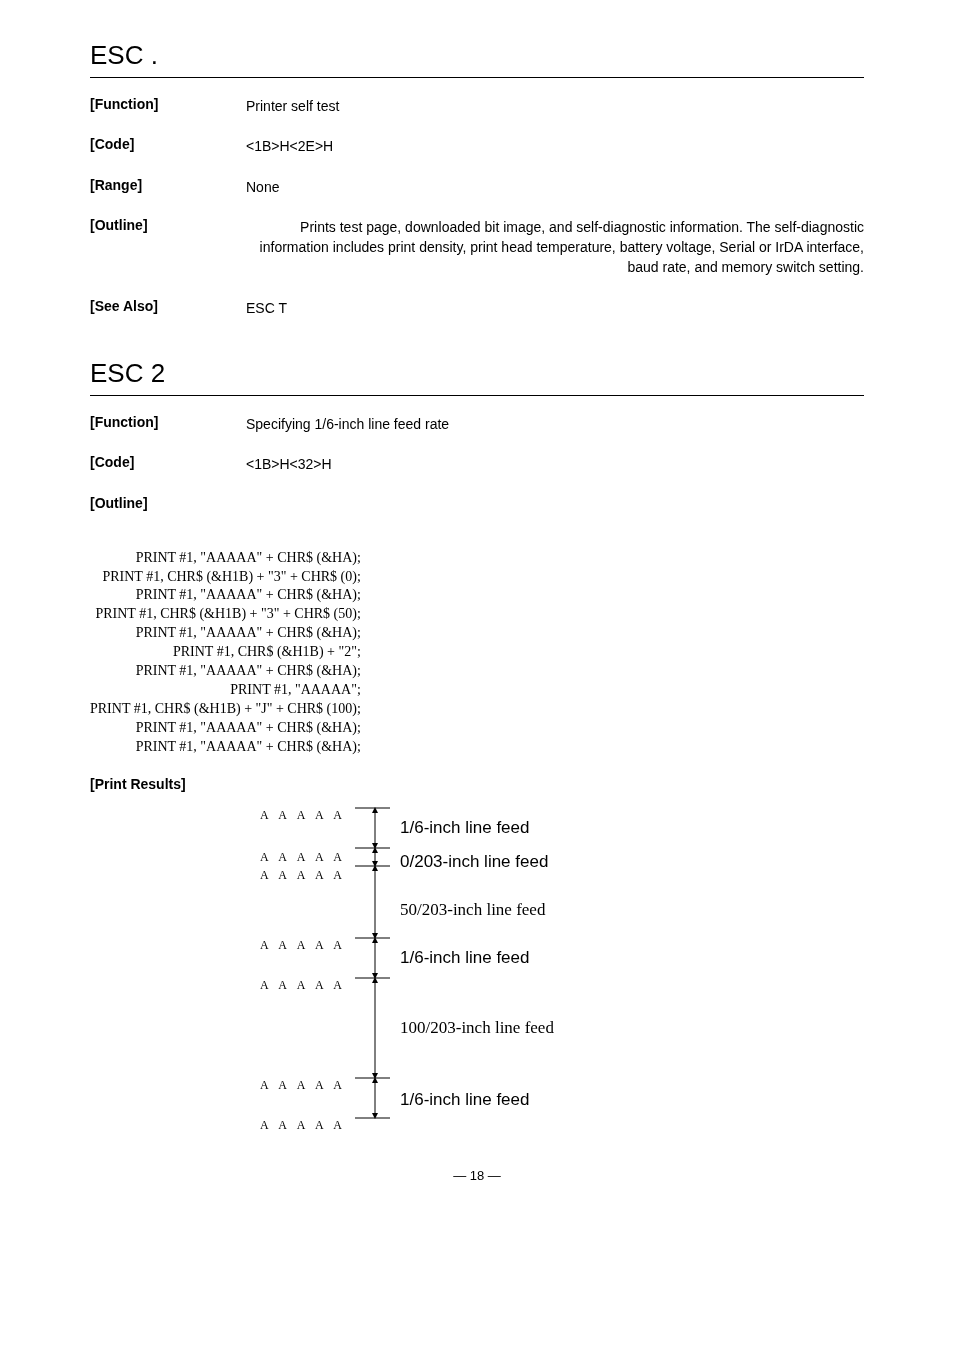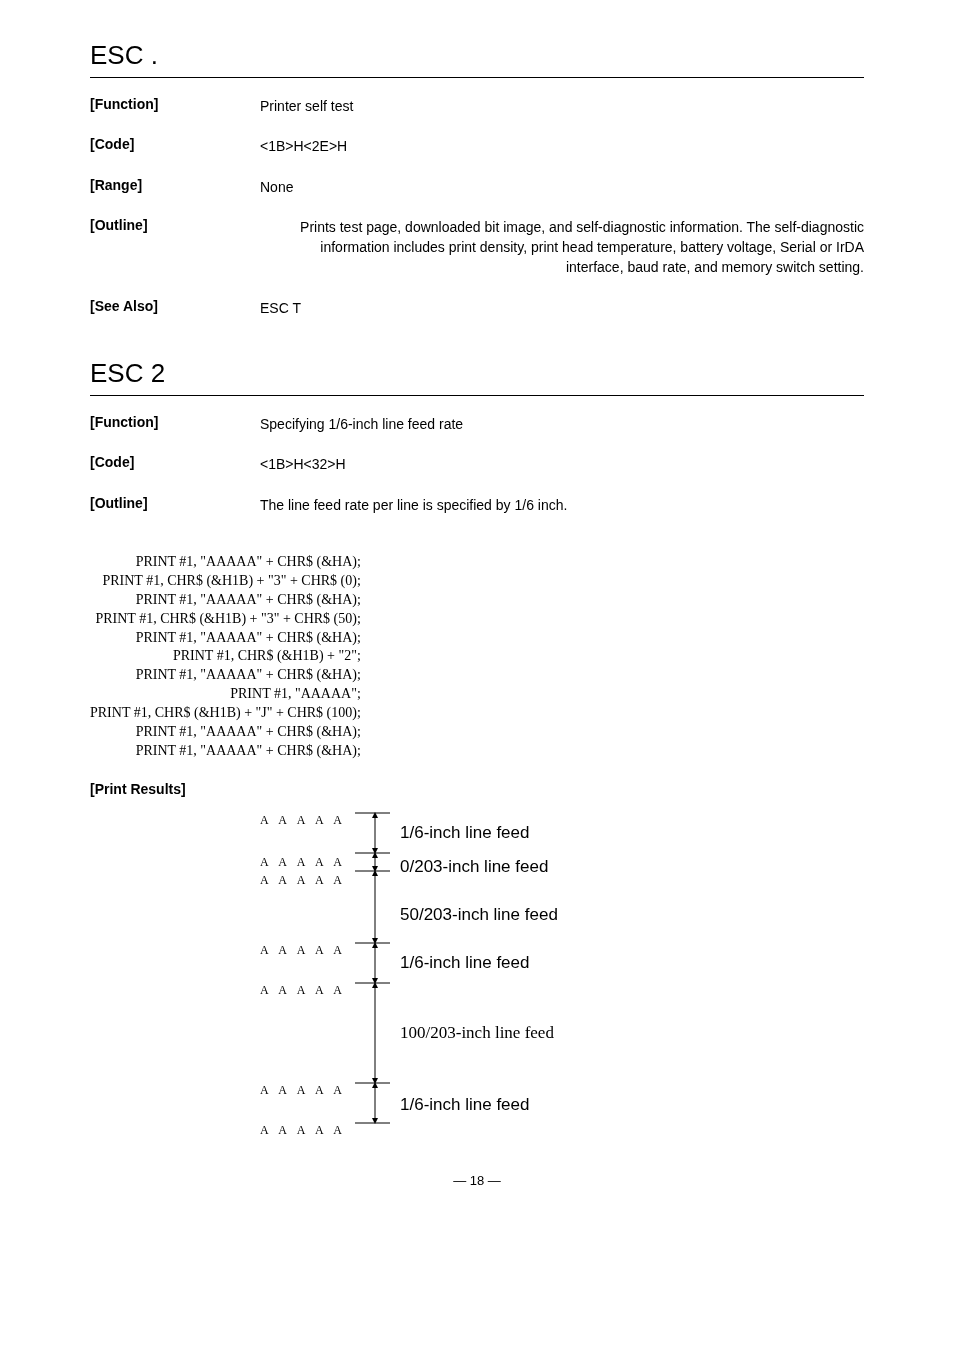--- a/index.html
+++ b/index.html
@@ -18,21 +18,21 @@
   .hr {
     border: none;
     border-top: 1px solid #000;
     margin-bottom: 18px;
   }
   .row {
     display: flex;
     margin-bottom: 20px;
   }
   .label {
-    width: 170px;
+    width: 156px;
     flex-shrink: 0;
     font-weight: bold;
     font-size: 14px;
   }
   .value {
     font-size: 14px;
     line-height: 1.45;
     text-align: right;
   }
   .serif {
@@ -105,21 +105,20 @@
   <div class="value">Specifying 1/6-inch line feed rate</div>
 </div>
 
 <div class="row">
   <div class="label">[Code]</div>
   <div class="value">&lt;1B&gt;H&lt;32&gt;H</div>
 </div>
 
 <div class="row">
   <div class="label">[Outline]</div>
-  <div class="value">The line feed rate per line is specified by 1/6 inch.</div>
 </div>
 
 <div class="row">
   <div class="value serif" style="padding-top:18px;">
     <div>PRINT #1, "AAAAA" + CHR$ (&amp;HA);</div>
     <div>PRINT #1, CHR$ (&amp;H1B) + "3" + CHR$ (0);</div>
     <div>PRINT #1, "AAAAA" + CHR$ (&amp;HA);</div>
     <div>PRINT #1, CHR$ (&amp;H1B) + "3" + CHR$ (50);</div>
     <div>PRINT #1, "AAAAA" + CHR$ (&amp;HA);</div>
     <div>PRINT #1, CHR$ (&amp;H1B) + "2";</div>
@@ -141,21 +140,21 @@
   <div class="d-text" style="left:0; top:10px;">A A A A A</div>
   <div class="d-text" style="left:0; top:52px;">A A A A A</div>
   <div class="d-text" style="left:0; top:70px;">A A A A A</div>
   <div class="d-text" style="left:0; top:140px;">A A A A A</div>
   <div class="d-text" style="left:0; top:180px;">A A A A A</div>
   <div class="d-text" style="left:0; top:280px;">A A A A A</div>
   <div class="d-text" style="left:0; top:320px;">A A A A A</div>
 
   <div class="d-lbl" style="left:140px; top:20px;">1/6-inch line feed</div>
   <div class="d-lbl" style="left:140px; top:54px;">0/203-inch line feed</div>
-  <div class="d-lbl" style="left:140px; top:102px;">50/203-inch line feed</div>
+  <div class="d-lbl" style="left:140px; top:102px;font-family:Liberation Serif, serif;">50/203-inch line feed</div>
   <div class="d-lbl" style="left:140px; top:150px;">1/6-inch line feed</div>
   <div class="d-lbl" style="left:140px; top:220px;font-family:Liberation Serif, serif;">100/203-inch line feed</div>
   <div class="d-lbl" style="left:140px; top:292px;">1/6-inch line feed</div>
 
   <svg width="400" height="340">
     <defs>
       <marker id="ah" markerWidth="6" markerHeight="6" refX="3" refY="3" orient="auto">
         <path d="M0,0 L6,3 L0,6 Z" fill="#000"></path>
       </marker>
       <marker id="ahrev" markerWidth="6" markerHeight="6" refX="3" refY="3" orient="auto-start-reverse">

